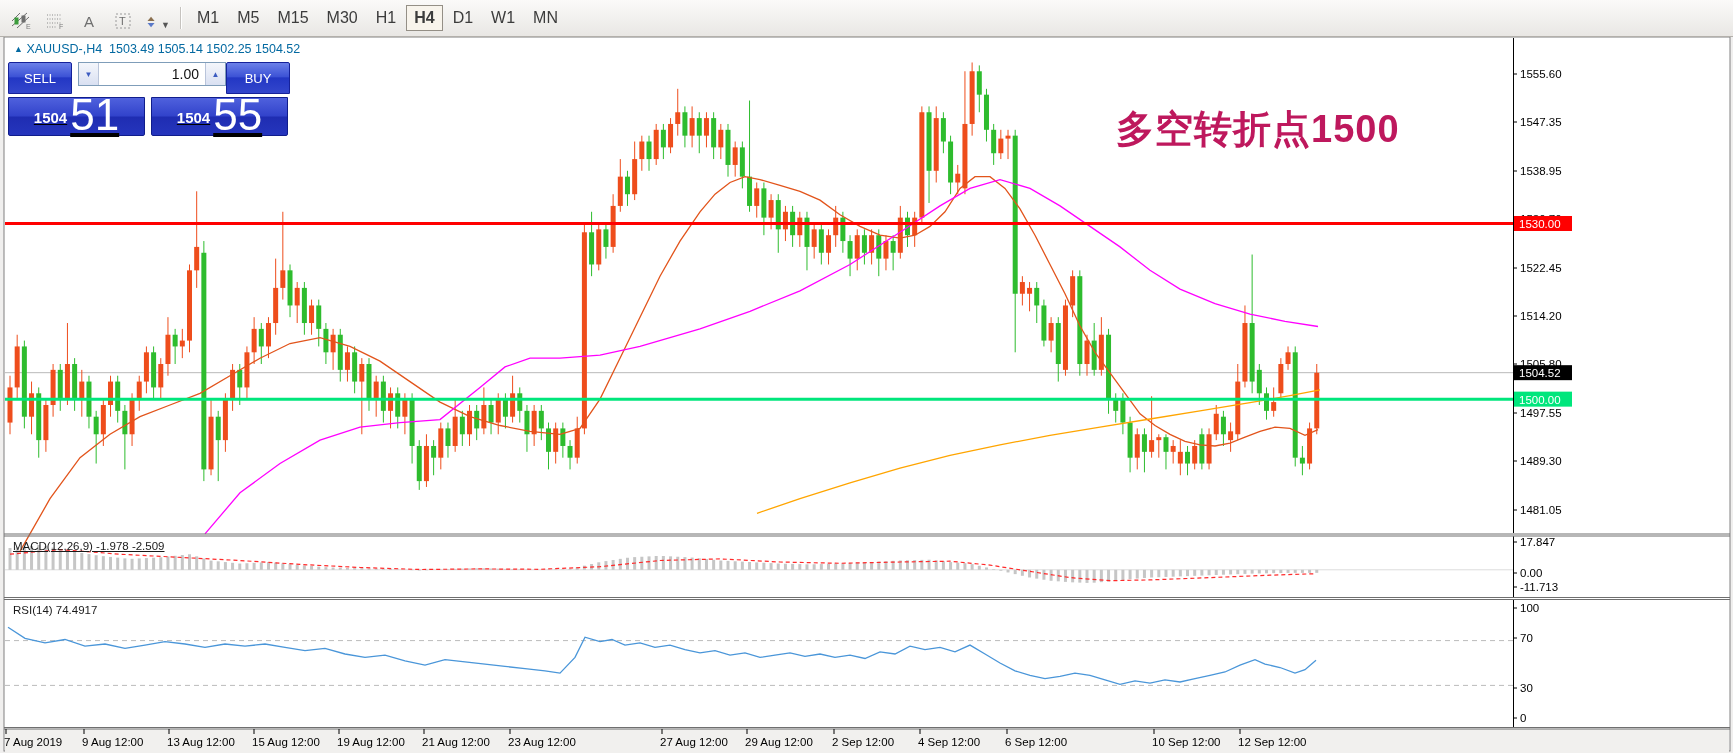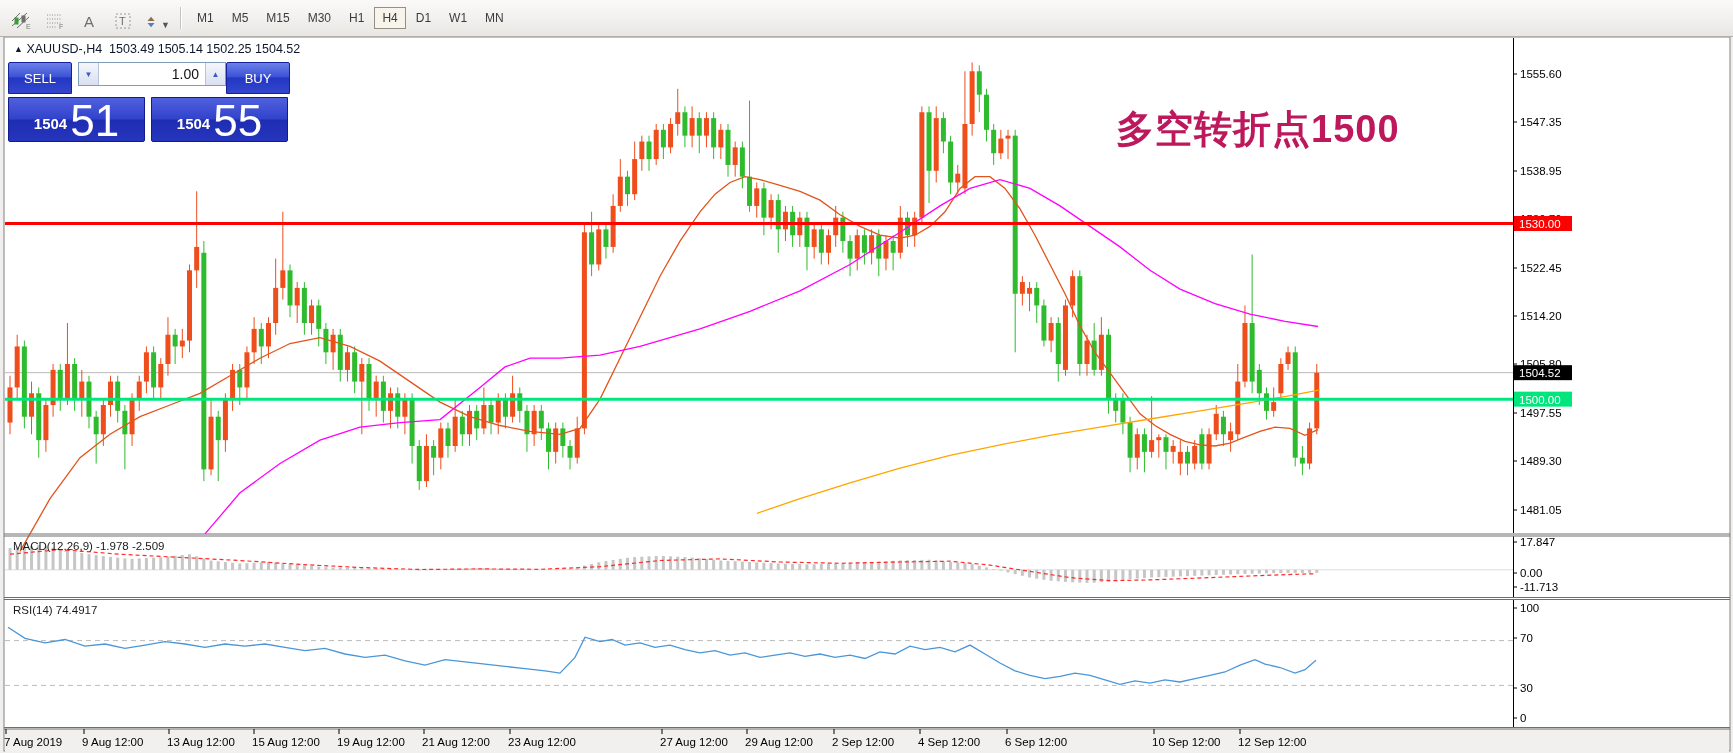--- a/index.html
+++ b/index.html
@@ -4,43 +4,43 @@
 <style>
   html,body{margin:0;padding:0;width:1733px;height:753px;overflow:hidden;background:#f0efee;
     font-family:"Liberation Sans",sans-serif;position:relative;}
   
   .toolbar{position:absolute;left:0;top:0;width:1733px;height:36px;
     background:linear-gradient(180deg,#fbfaf9,#e9e7e4);border-bottom:1px solid #b3b0ab;
     display:flex;align-items:center;z-index:5;}
   .tb-icon{display:inline-flex;align-items:flex-end;justify-content:center;color:#6e6e6e;
     font-size:14px;width:26px;height:24px;margin-left:8px;cursor:default;position:relative;}
   .tb-sep{width:1px;height:22px;background:#c6c3bf;border-right:1px solid #fff;margin:0 6px 0 10px;}
-  .tf-btn{font-size:12px;color:#3c3c3c;padding:3px 7px;margin:0 1px;border:1px solid transparent;cursor:default;}
-  .tf-btn.active{background:#f8f4ec;border:1px solid #948f86;}
+  .tf-btn{font-size:16px;color:#3c3c3c;padding:3px 7px;margin:0 1px;border:1px solid transparent;cursor:default;}
+  .tf-btn.active{background:#f8f4ec;border:1px solid #948f86;font-weight:bold;}
   .dd-caret{font-size:9px;color:#555;margin-left:3px;}
   
   #chart-svg{position:absolute;left:0;top:0;z-index:1;}
-  .symbol-line{position:absolute;left:14px;top:42px;font-size:12.5px;color:#0f172a;z-index:4;white-space:pre;}
+  .symbol-line{position:absolute;left:14px;top:42px;font-size:12.5px;color:#0369a1;z-index:4;white-space:pre;}
   .symbol-line .tri{font-size:9px;vertical-align:1px;}
   .ind-label{position:absolute;font-size:11.5px;color:#1a1a1a;z-index:4;}
   .annotation{position:absolute;left:1116px;top:104px;font-size:38px;font-weight:bold;color:#be185d;z-index:4;letter-spacing:1px;}
   
   .trade-panel{position:absolute;left:8px;top:62px;width:282px;z-index:6;}
   .tp-row1{display:flex;height:32px;}
   .btn-blue{background:linear-gradient(180deg,#6c80e8 0%,#3d53d6 45%,#2337c4 50%,#3346cc 100%);
     border:1px solid #15219a;color:#fff;font-size:13px;display:flex;align-items:center;justify-content:center;cursor:pointer;}
   .sell-btn{width:62px;border-radius:2px 2px 0 0;}
   .buy-btn{width:62px;margin-left:auto;border-radius:2px 2px 0 0;}
   .vol-box{display:flex;margin-left:6px;width:146px;border:1px solid #7f9db9;background:#fff;height:22px;}
   .spin{width:19px;background:linear-gradient(180deg,#f4f6fb,#d9e0f2);border-right:1px solid #b9c4da;
     display:flex;align-items:center;justify-content:center;font-size:8px;color:#3b5bc0;cursor:pointer;}
   .spin.up{border-right:none;border-left:1px solid #b9c4da;}
   .vol-input{flex:1;border:none;outline:none;font-size:14px;text-align:right;padding-right:6px;width:80px;
     font-family:"Liberation Sans",sans-serif;color:#111;}
-  .tp-row2{display:flex;margin-top:3px;height:45px;}
+  .tp-row2{display:flex;margin-top:3px;height:39px;text-decoration:underline;}
   .price-tile{background:linear-gradient(180deg,#4f61dd 0%,#3243cb 48%,#1f2db2 52%,#2535bd 100%);
     border:1px solid #101d8c;color:#fff;display:flex;align-items:flex-end;justify-content:center;
     padding-bottom:2px;cursor:pointer;}
   .tile-sell{width:135px;border-radius:0 0 2px 2px;}
   .tile-buy{width:135px;margin-left:6px;border-radius:0 0 2px 2px;}
   .p-small{font-size:15px;font-weight:bold;line-height:30px;margin-right:3px;}
   .p-big{font-size:44px;line-height:36px;font-weight:normal;}
 </style>
 </head>
 <body>
@@ -753,15 +753,15 @@
       <span class="p-small">1504</span>
       <span class="p-big">51</span>
     </div>
     <div class="price-tile tile-buy">
       <span class="p-small">1504</span>
       <span class="p-big">55</span>
     </div>
   </div>
 </div>
 
-<div class="ind-label" style="left:13px;top:540px;">MACD(12,26,9) -1.978 -2.509</div>
+<div class="ind-label" style="left:13px;top:540px;text-decoration:underline;">MACD(12,26,9) -1.978 -2.509</div>
 <div class="ind-label" style="left:13px;top:604px;">RSI(14) 74.4917</div>
 <div class="annotation">多空转折点1500</div>
 
 </body></html>

